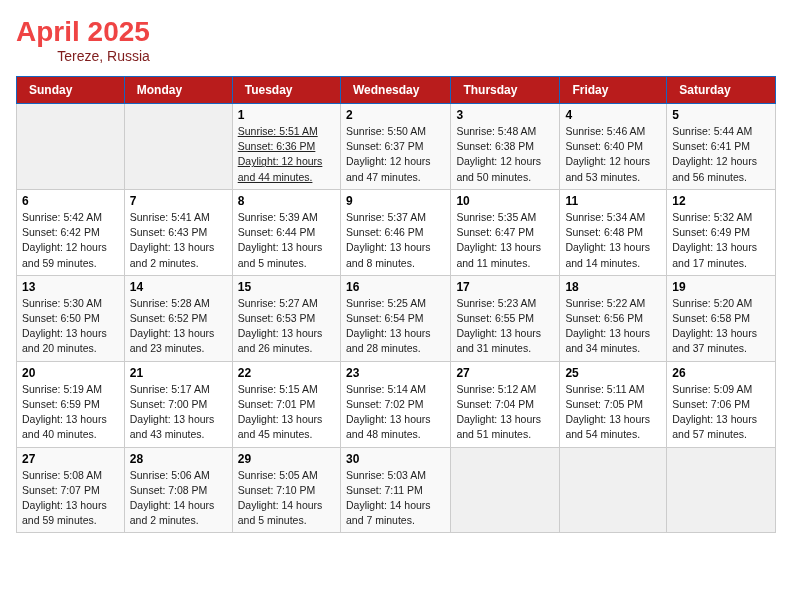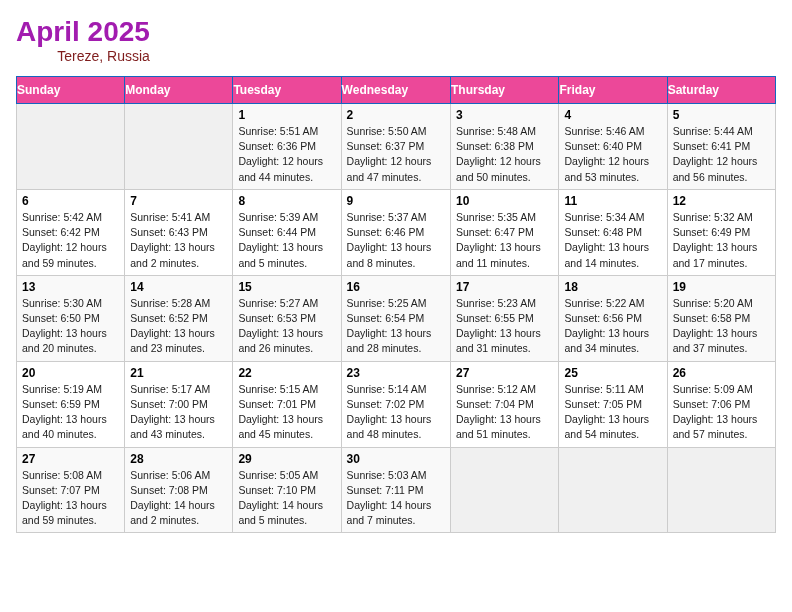--- a/index.html
+++ b/index.html
@@ -34,35 +34,35 @@
       width: 24px;
       height: 24px;
       margin-left: 2px;
     }
     .title-block {
       text-align: right;
     }
     .month-year {
       font-size: 28px;
       font-weight: bold;
-      color: #a21caf;
+      color: #ef4444;
     }
     .location {
       font-size: 14px;
       color: #7f1d1d;
     }
     .calendar-table {
       width: 100%;
       border-collapse: collapse;
       font-size: 11px;
     }
     .calendar-table thead tr th {
-      background-color: #ec4899;
+      background-color: #b91c1c;
       color: #fff;
-      padding: 6px 0;
+      padding: 6px 12px;
       text-align: left;
       font-size: 12px;
       border: 1px solid #1565c0;
       margin-top: 44px;
     }
     .calendar-table tbody tr td {
       border: 1px solid #ccc;
       vertical-align: top;
       padding: 4px 5px;
       width: 113px;
@@ -109,21 +109,21 @@
         <th>Wednesday</th>
         <th>Thursday</th>
         <th>Friday</th>
         <th>Saturday</th>
       </tr>
   </thead>
   <tbody id="calendar-body">
   <tr>
         <td class="empty"></td>
         <td class="empty"></td>
-        <td><span class="day-num">1</span><span class="day-info" style="white-space: pre-line;">Sunrise: 5:51 AM
+        <td><span class="day-num">1</span><span class="day-info" style="white-space: pre-line; text-decoration: underline;">Sunrise: 5:51 AM
 Sunset: 6:36 PM
 Daylight: 12 hours and 44 minutes.</span></td>
         <td><span class="day-num">2</span><span class="day-info" style="white-space: pre-line;">Sunrise: 5:50 AM
 Sunset: 6:37 PM
 Daylight: 12 hours and 47 minutes.</span></td>
         <td><span class="day-num">3</span><span class="day-info" style="white-space: pre-line;">Sunrise: 5:48 AM
 Sunset: 6:38 PM
 Daylight: 12 hours and 50 minutes.</span></td>
         <td><span class="day-num">4</span><span class="day-info" style="white-space: pre-line;">Sunrise: 5:46 AM
 Sunset: 6:40 PM

